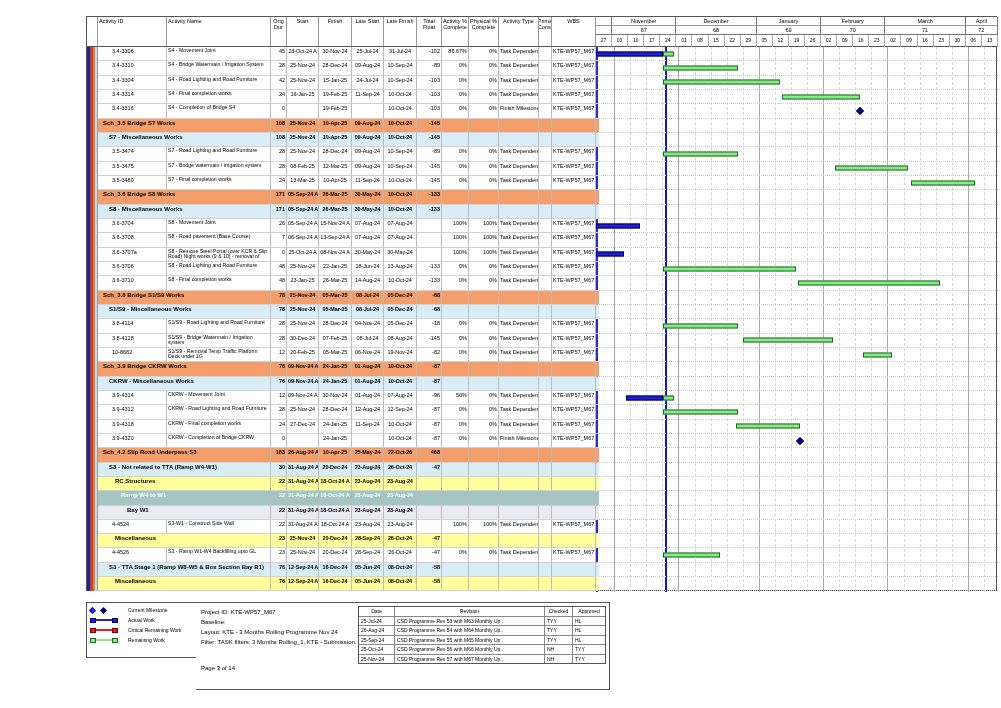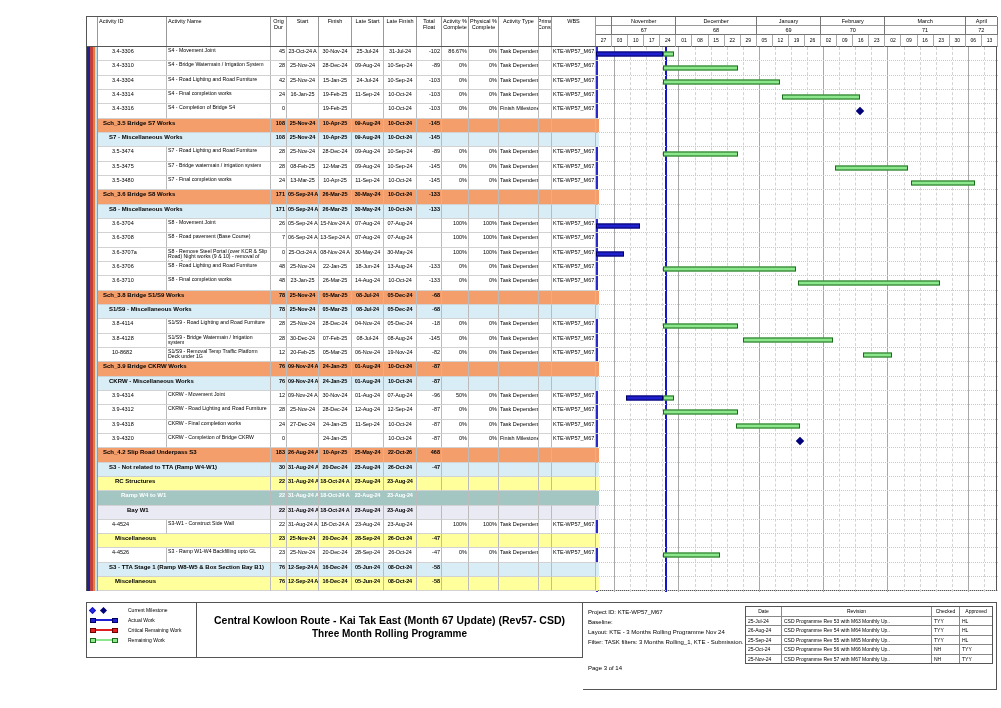--- a/index.html
+++ b/index.html
@@ -897,24 +897,20 @@
         </div>
         <div class="legend-item">
           <span class="sw remaining">
             <span class="sq"></span>
             <span class="ln"></span>
             <span class="sq"></span>
           </span>
           <span class="lab">Remaining Work</span>
         </div>
       </div>
-    <div class="titlebox">
-      <div class="title1">Central Kowloon Route - Kai Tak East (Month 67 Update) (Rev57- CSD)</div>
-      <div class="title2">Three Month Rolling Programme</div>
-    </div>
     <div class="infobox">
       <div class="pinfo">
         <div>Project ID: KTE-WP57_M67</div>
         <div>Baseline:</div>
         <div>Layout: KTE - 3 Months Rolling Programme Nov 24</div>
         <div>Filter: TASK filters: 3 Months Rolling_1, KTE - Submission.</div>
       </div>
       <div class="pagefield">Page 3 of 14</div>
       <div class="revtable" id="revtable">
           <div class="revrow revhead">

